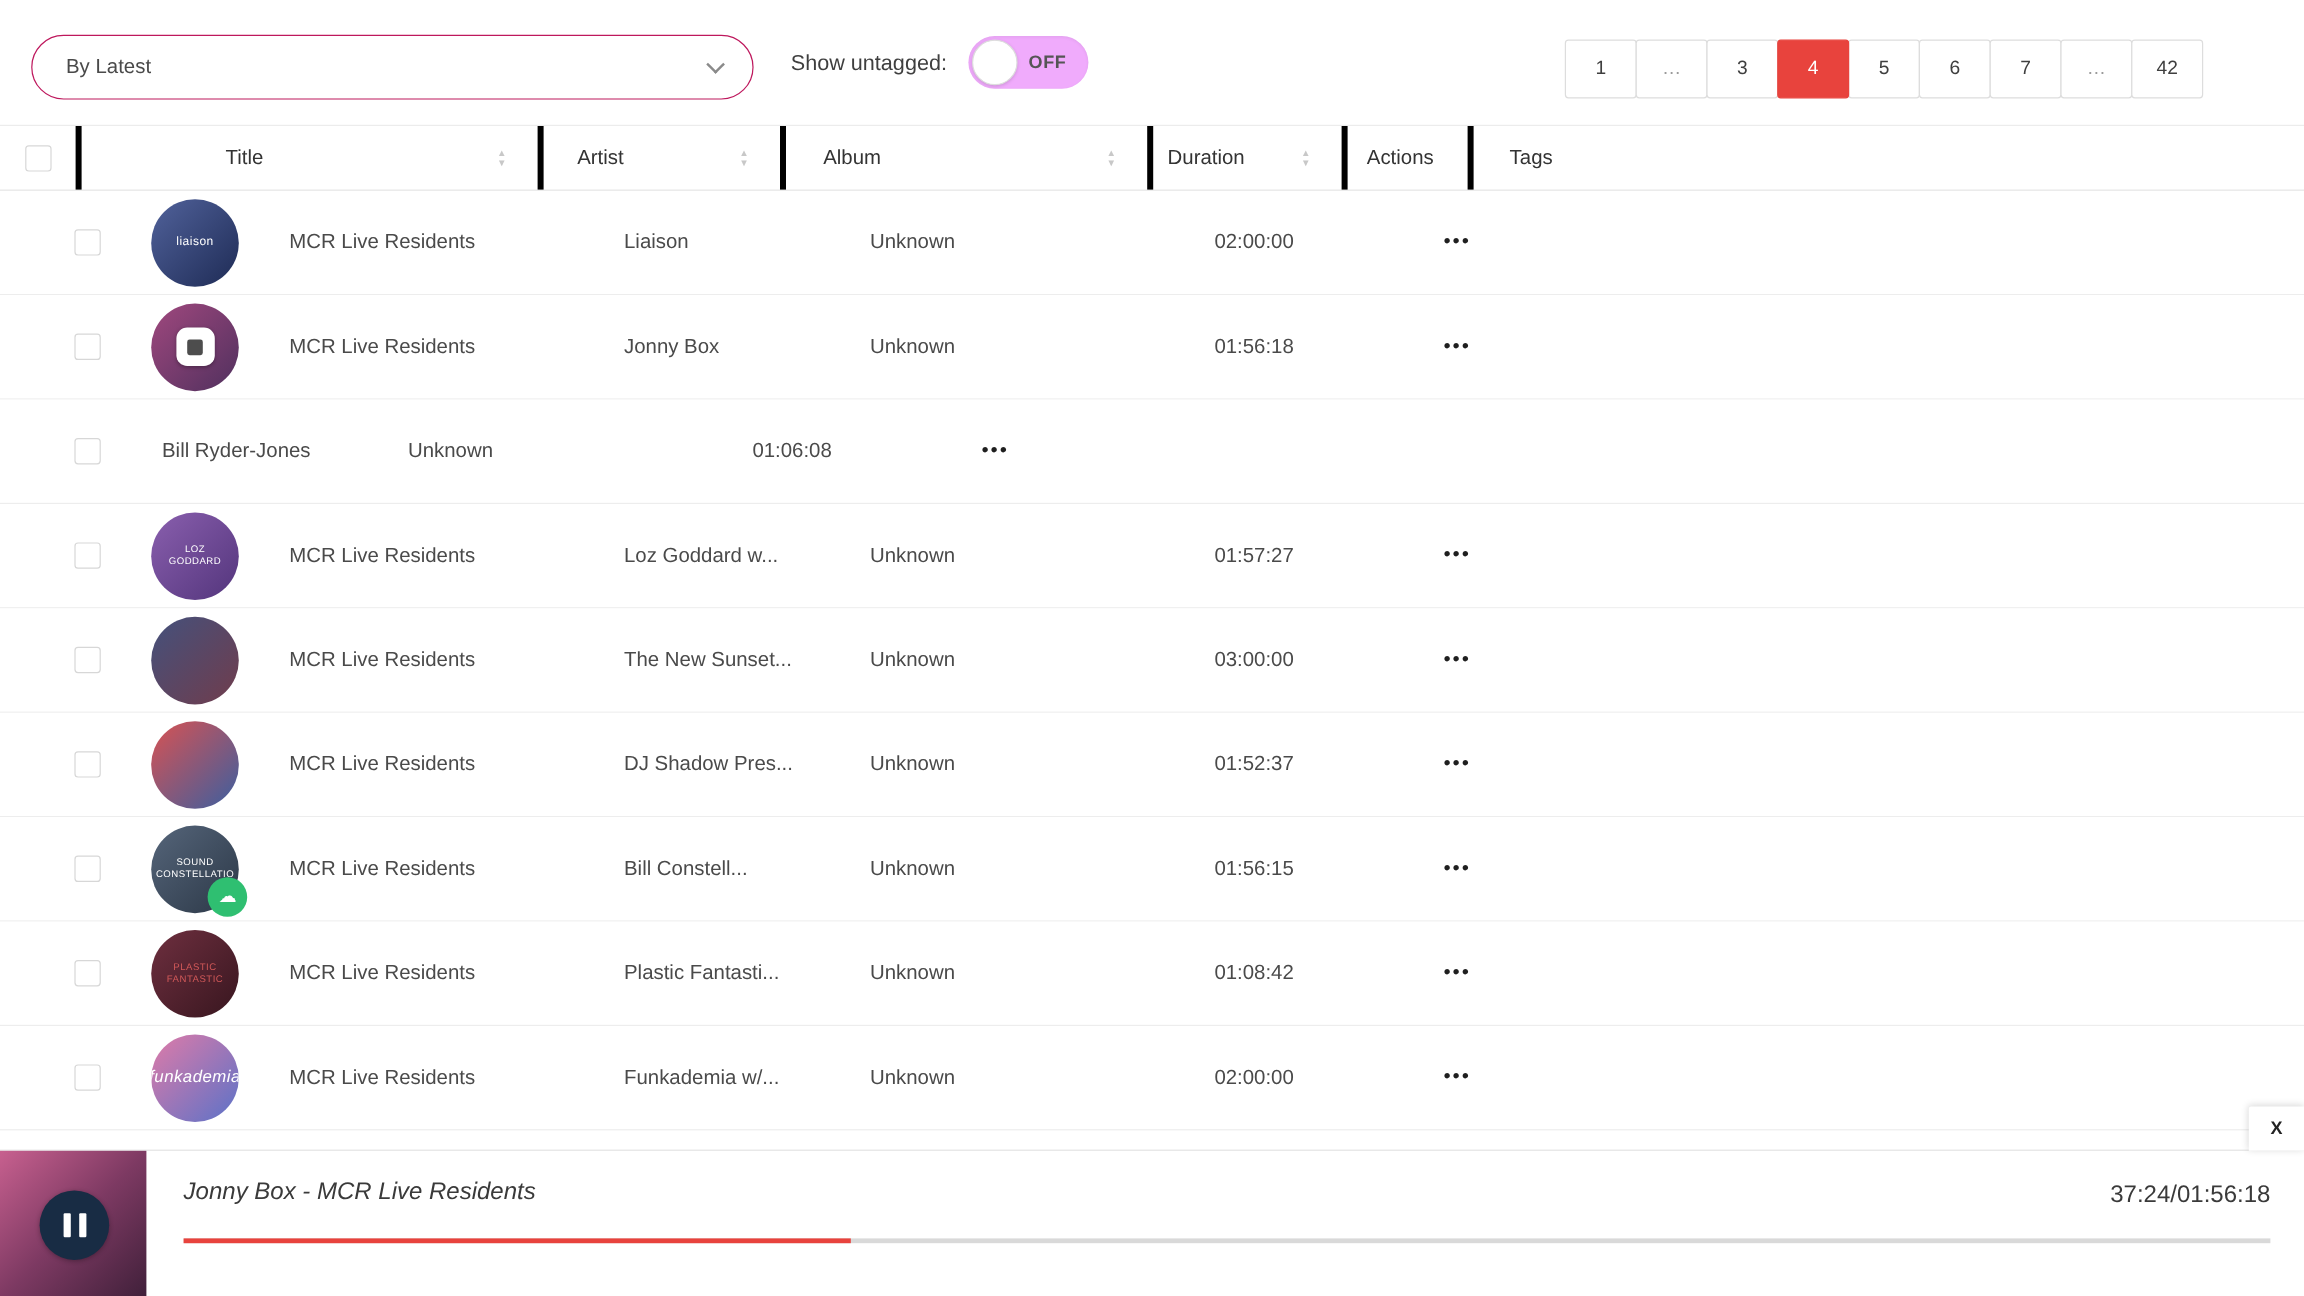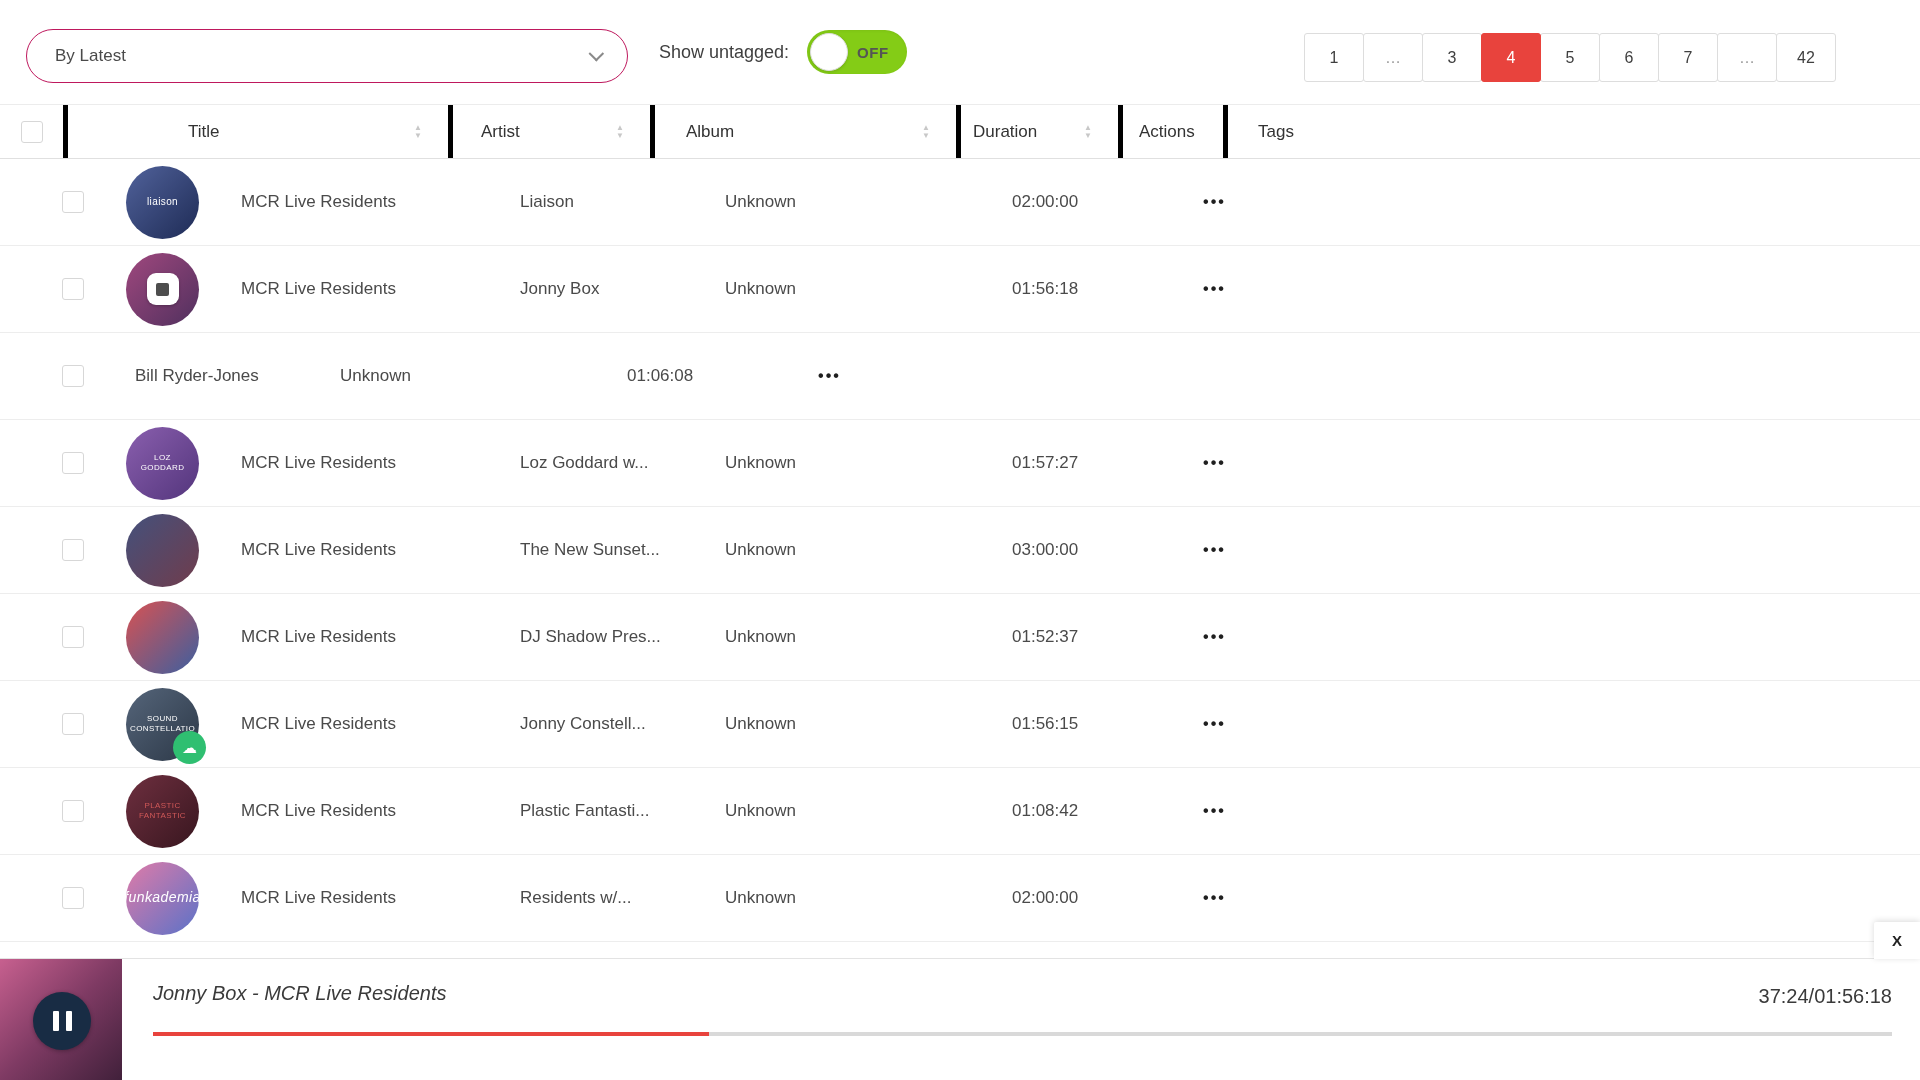--- a/index.html
+++ b/index.html
@@ -17,21 +17,21 @@
     display:flex; align-items:center; padding:0 28px; font-size:17px; color:#4a4a4a; cursor:pointer;
   }
   .chevron {
     margin-left:auto; width:11px; height:11px;
     border-right:2px solid #8a8a8a; border-bottom:2px solid #8a8a8a;
     transform:rotate(45deg) translateY(-4px);
   }
   .untagged { position:absolute; left:659px; top:0; height:104px; display:flex; align-items:center; gap:18px; }
   .untagged-label { font-size:18px; color:#3f3f3f; }
   .toggle {
-    width:100px; height:44px; border-radius:22px; background:#84cc16; position:relative; cursor:pointer;
+    width:100px; height:44px; border-radius:22px; background:#f0abfc; position:relative; cursor:pointer;
     box-shadow:inset 0 1px 3px rgba(0,0,0,0.06);
   }
   .toggle-knob {
     position:absolute; left:3px; top:3px; width:38px; height:38px; border-radius:50%;
     background:#fff; border:1px solid #ddd; box-shadow:0 1px 3px rgba(0,0,0,0.15);
   }
   .toggle-label {
     position:absolute; left:50px; top:0; height:44px; display:flex; align-items:center;
     font-size:15px; font-weight:bold; color:#555; letter-spacing:0.5px;
   }
@@ -307,21 +307,21 @@
       </div>
     <div class="c2">
       <div class="thumb" style="background: linear-gradient(135deg, rgb(85, 101, 122), rgb(44, 56, 71));">
         <span class="thumb-text">SOUND CONSTELLATIO</span>
         <div class="cloud-badge">
           <span>☁</span>
         </div>
       </div>
       <span class="row-title">MCR Live Residents</span>
     </div>
-    <div class="c3">Jonny Constell...</div>
+    <div class="c3">Bill Constell...</div>
     <div class="c4">Unknown</div>
     <div class="c5">01:56:15</div>
     <div class="c6">
         <span class="dots">•••</span>
       </div>
     <div class="c7"></div>
   </div>
 
   <div class="row">
     <div class="c1">
@@ -345,21 +345,21 @@
   <div class="row">
     <div class="c1">
         <div class="checkbox"></div>
       </div>
     <div class="c2">
       <div class="thumb" style="background: linear-gradient(135deg, rgb(224, 123, 168), rgb(90, 114, 200));">
         <span class="thumb-text script">funkademia</span>
       </div>
       <span class="row-title">MCR Live Residents</span>
     </div>
-    <div class="c3">Residents w/...</div>
+    <div class="c3">Funkademia w/...</div>
     <div class="c4">Unknown</div>
     <div class="c5">02:00:00</div>
     <div class="c6">
         <span class="dots">•••</span>
       </div>
     <div class="c7"></div>
   </div>
 
 </div>
 

